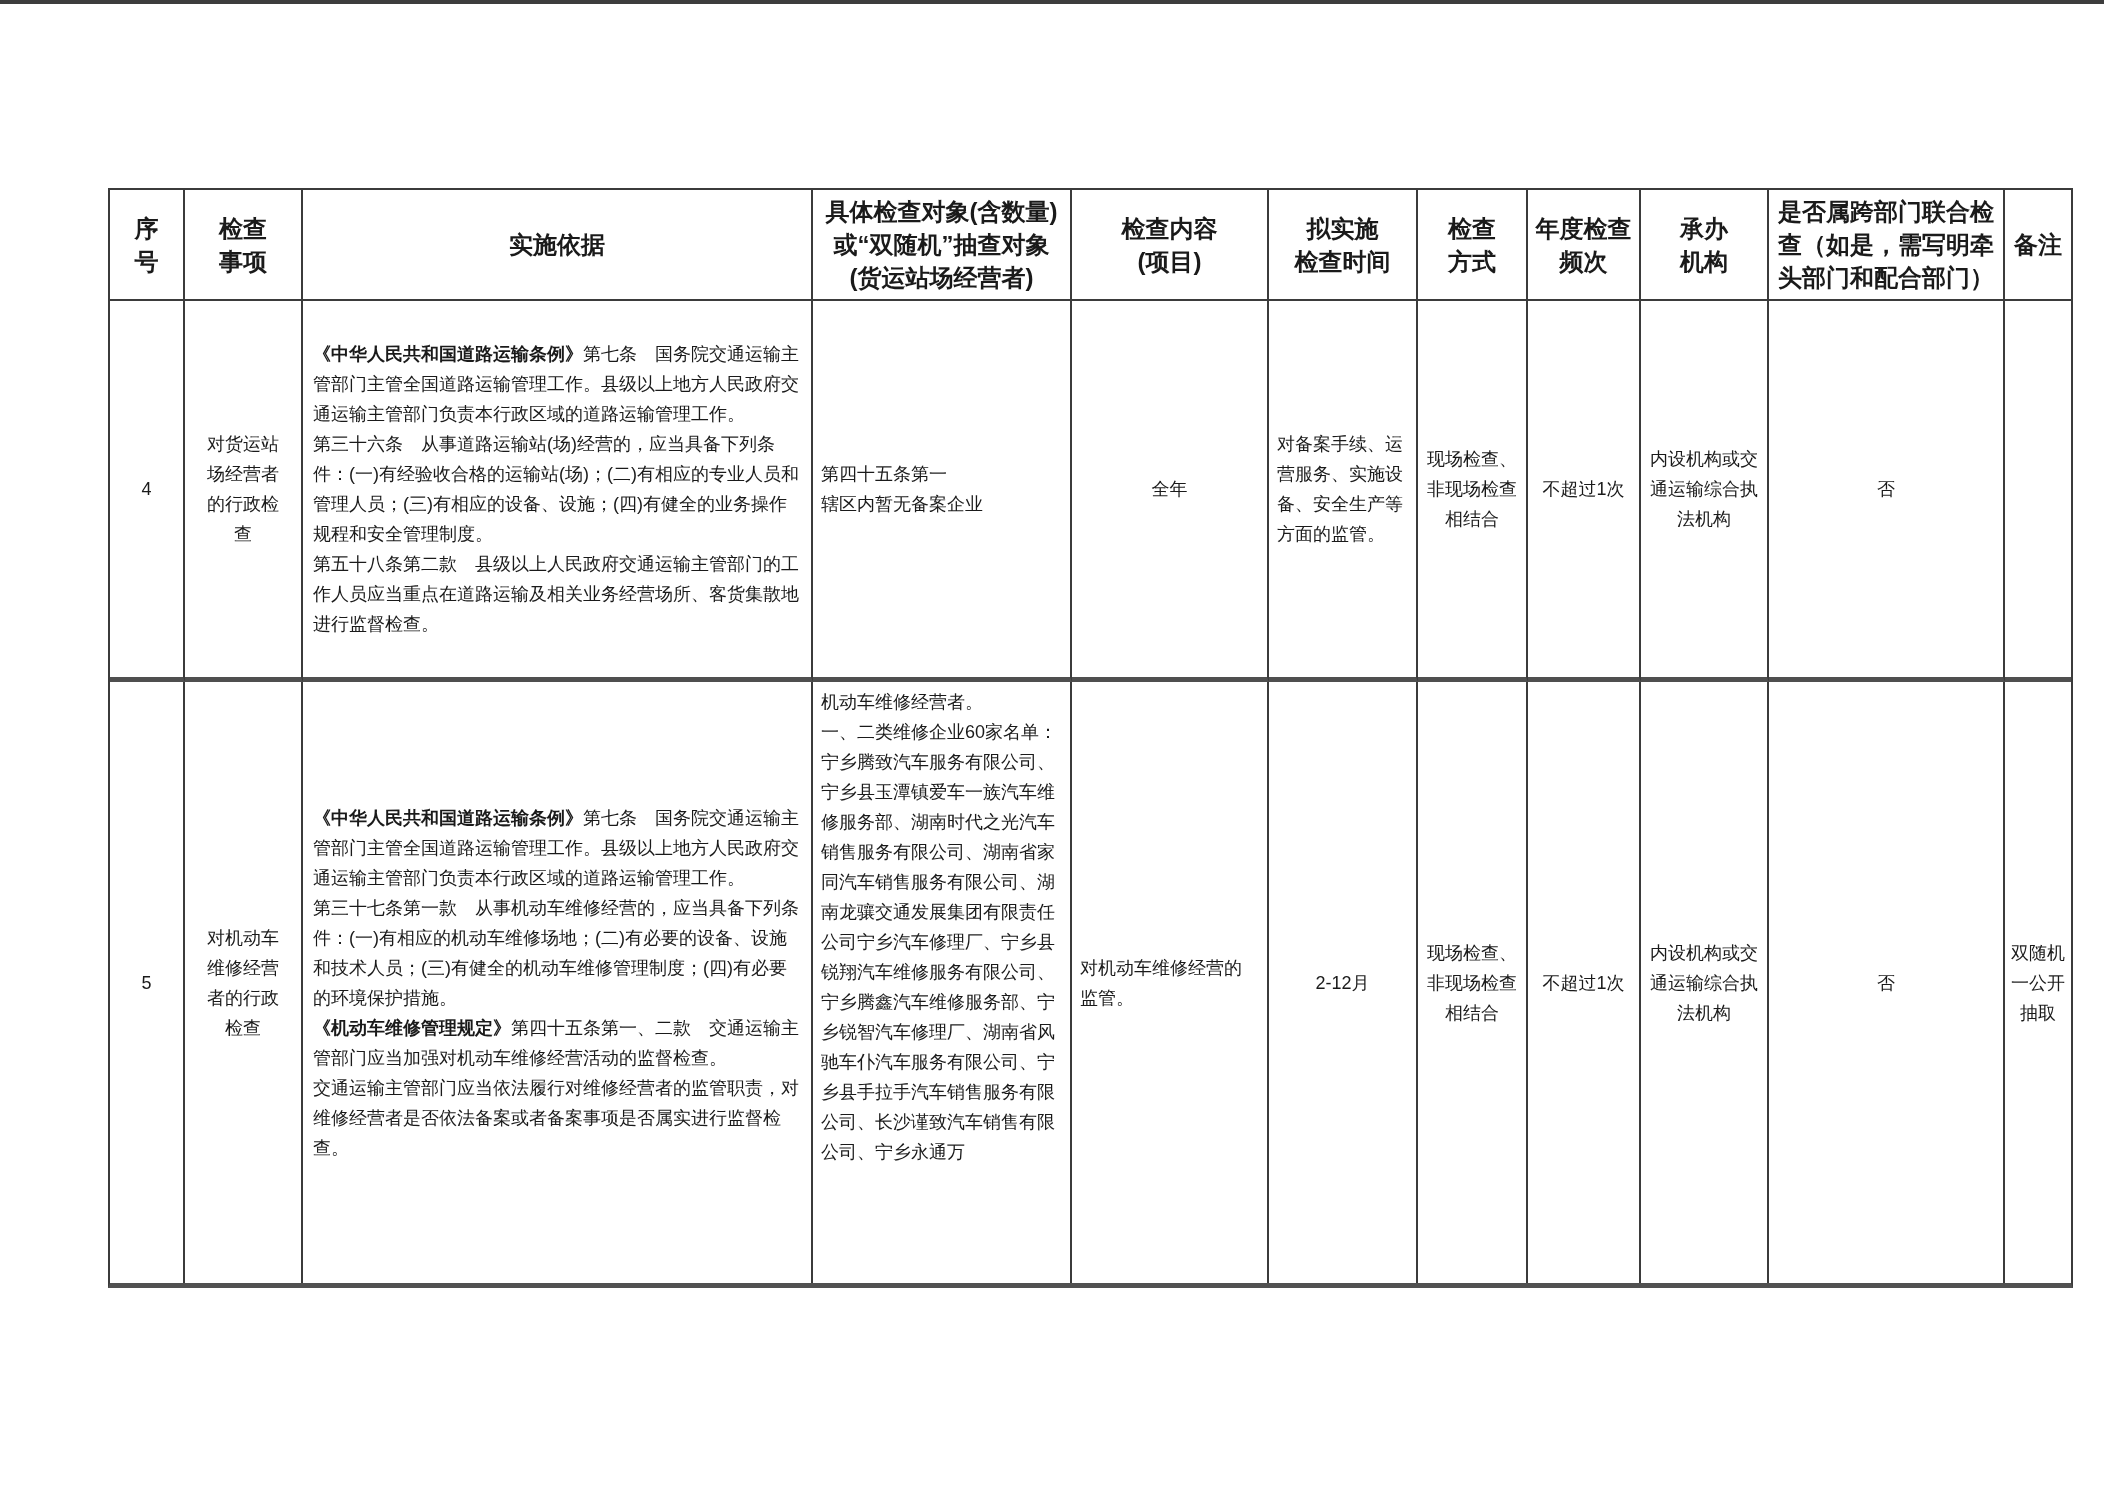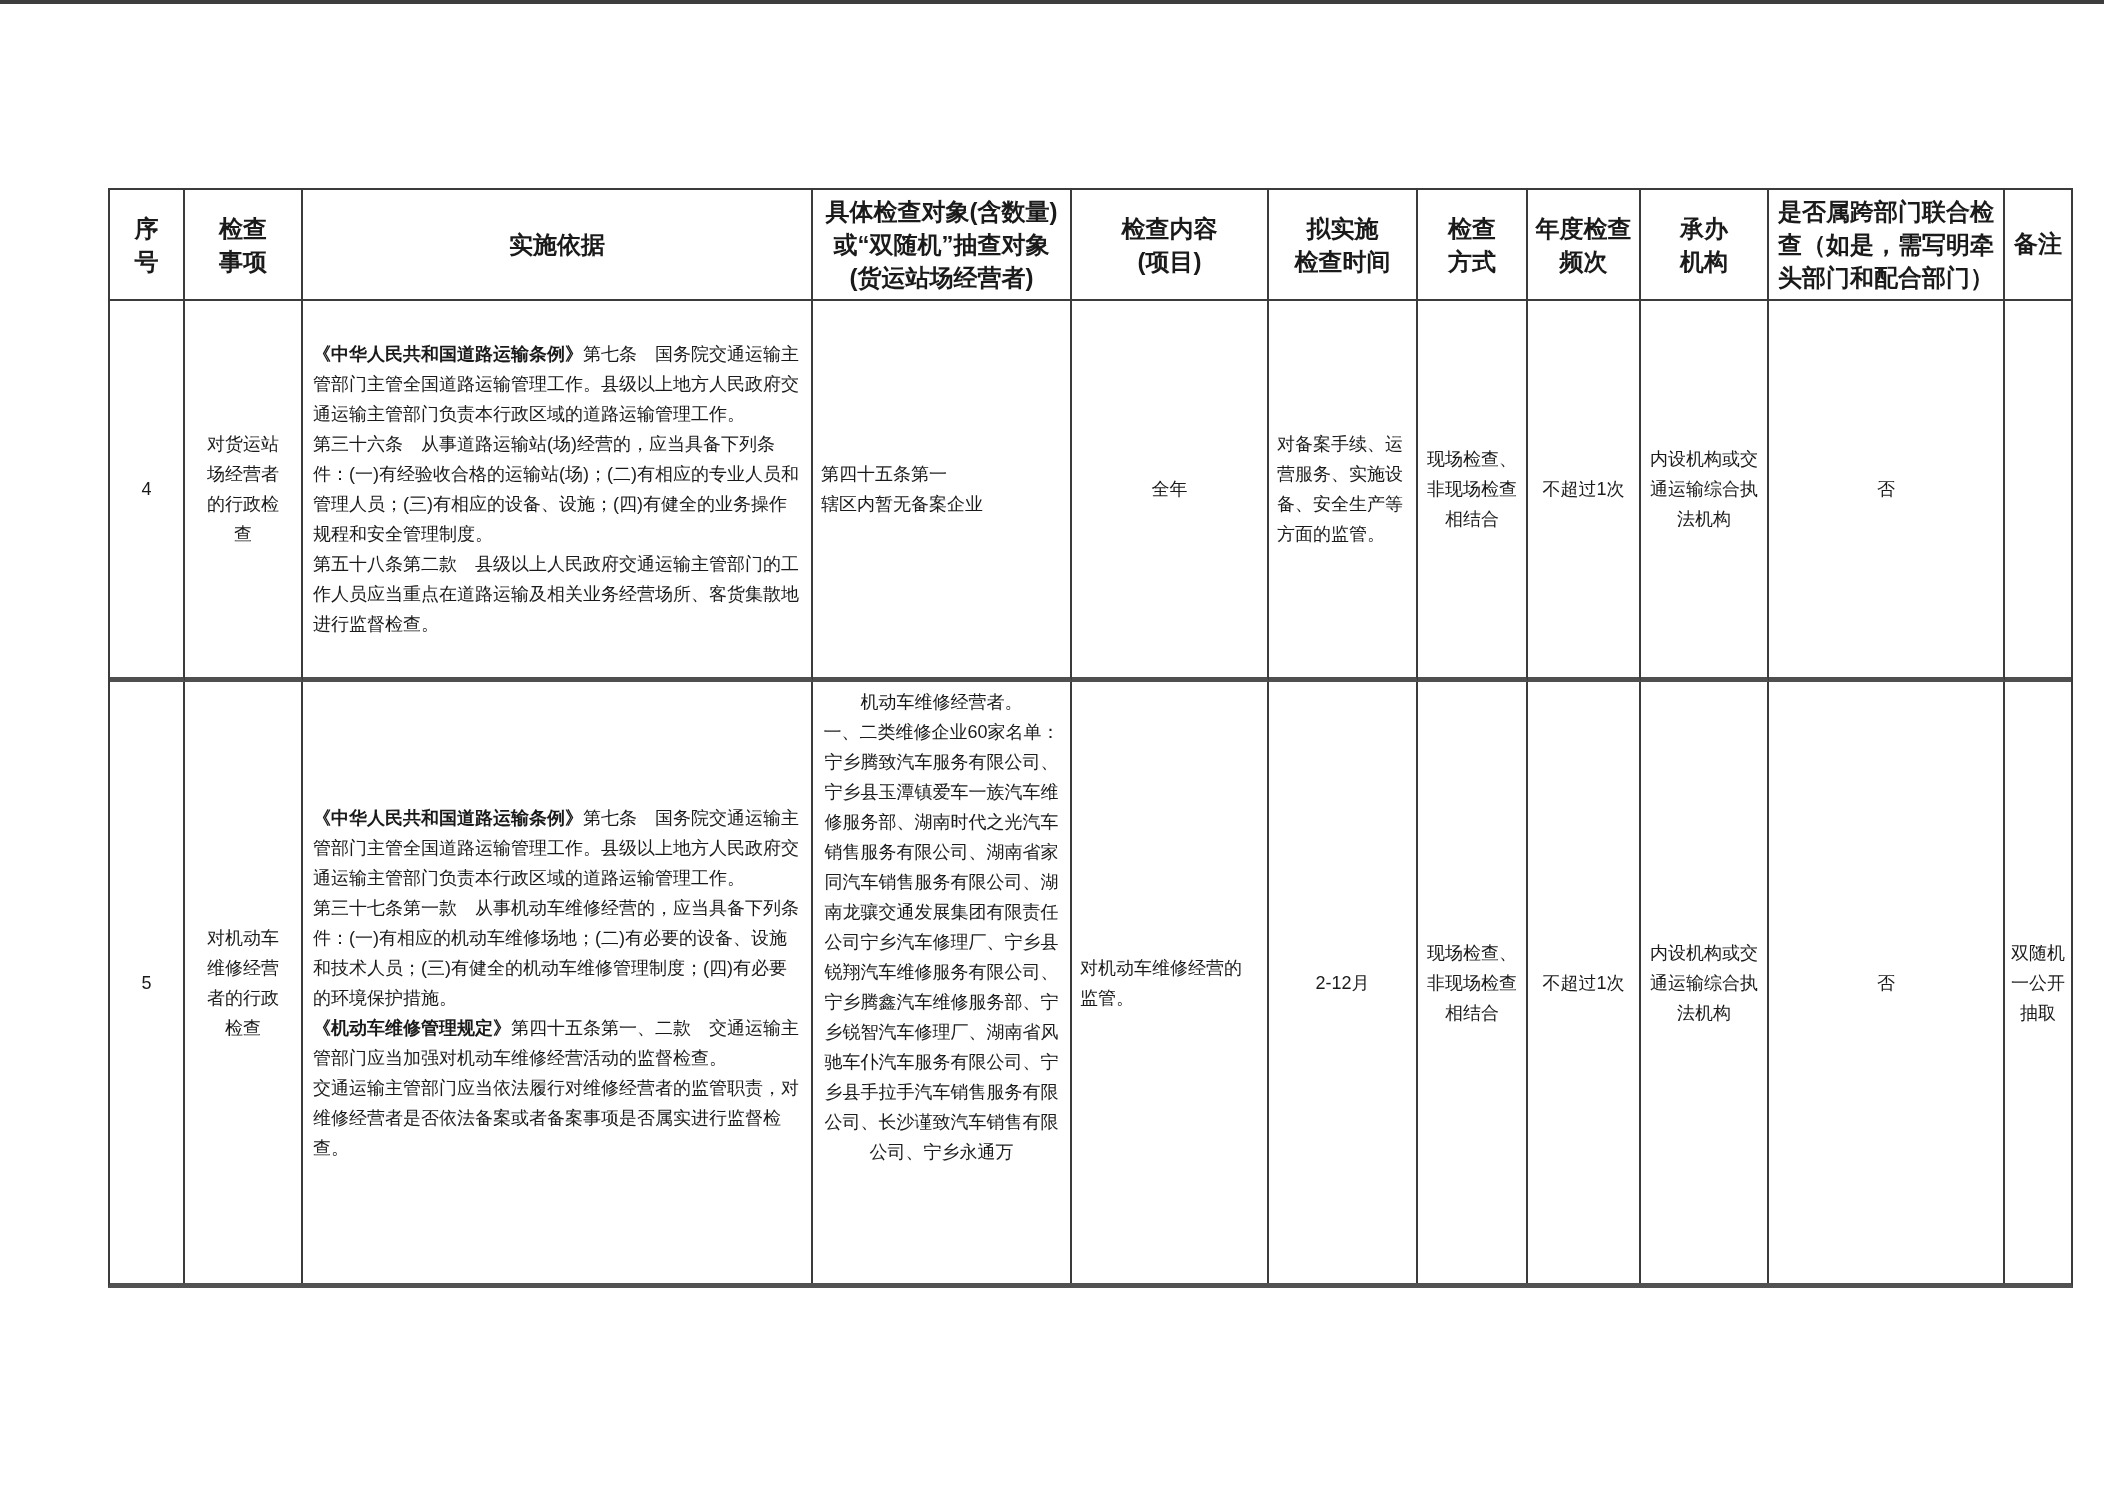--- a/index.html
+++ b/index.html
@@ -22,26 +22,26 @@
     border-right:2px solid #3b3b3b;
     border-bottom:2px solid #3b3b3b;
     display:flex;align-items:center;justify-content:center;
     text-align:center;
     font-size:18px;line-height:30px;
     padding:4px 6px;
     overflow:hidden;
     white-space:pre-line;
   }
   .c>div{width:100%;}
-  .lastcol{border-right:none;font-family:Liberation Serif, serif;}
+  .lastcol{border-right:none;}
   .hd{font-weight:bold;font-size:24px;line-height:33px;}
   .r4{border-bottom:5px solid #4f4f4f;}
   .r5{border-bottom:none;}
   .left{text-align:left;justify-content:flex-start;}
-  .top{align-items:flex-start;text-align:center;}
+  .top{align-items:flex-start;}
   .pad10{padding:4px 10px;}
   .pad8{padding:4px 8px;}
   .padt{padding-top:5px;}
   b{font-weight:bold;}
 </style>
 </head>
 <body>
 
 <div class="top-rule"></div>
 

